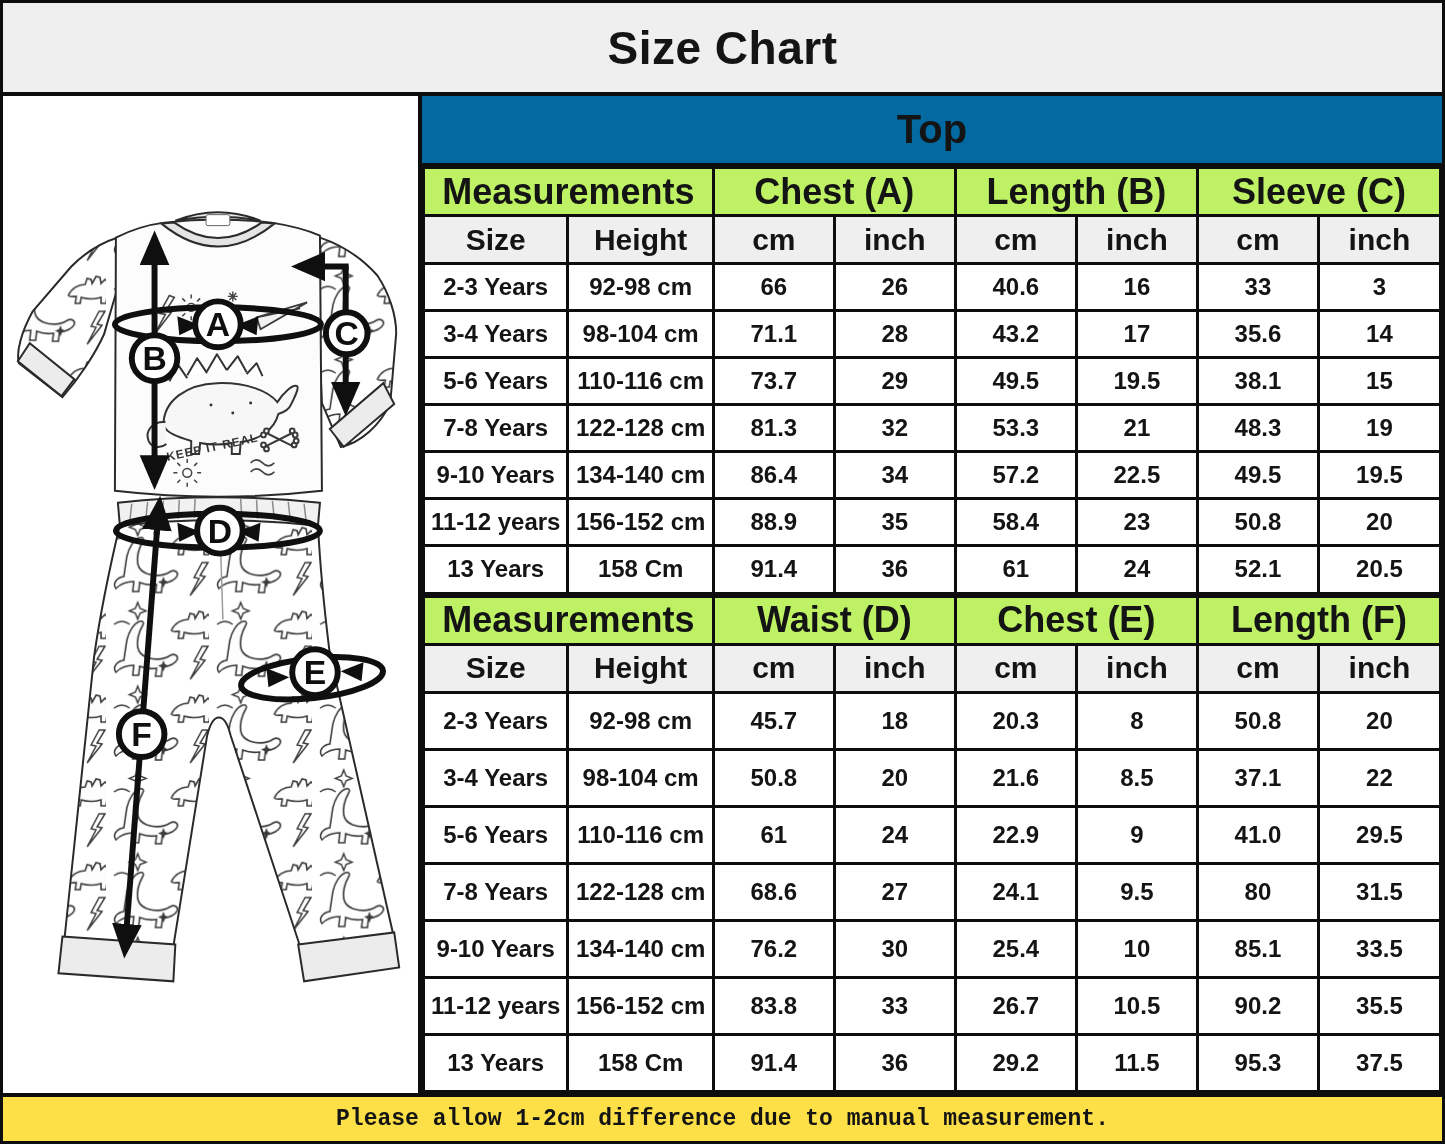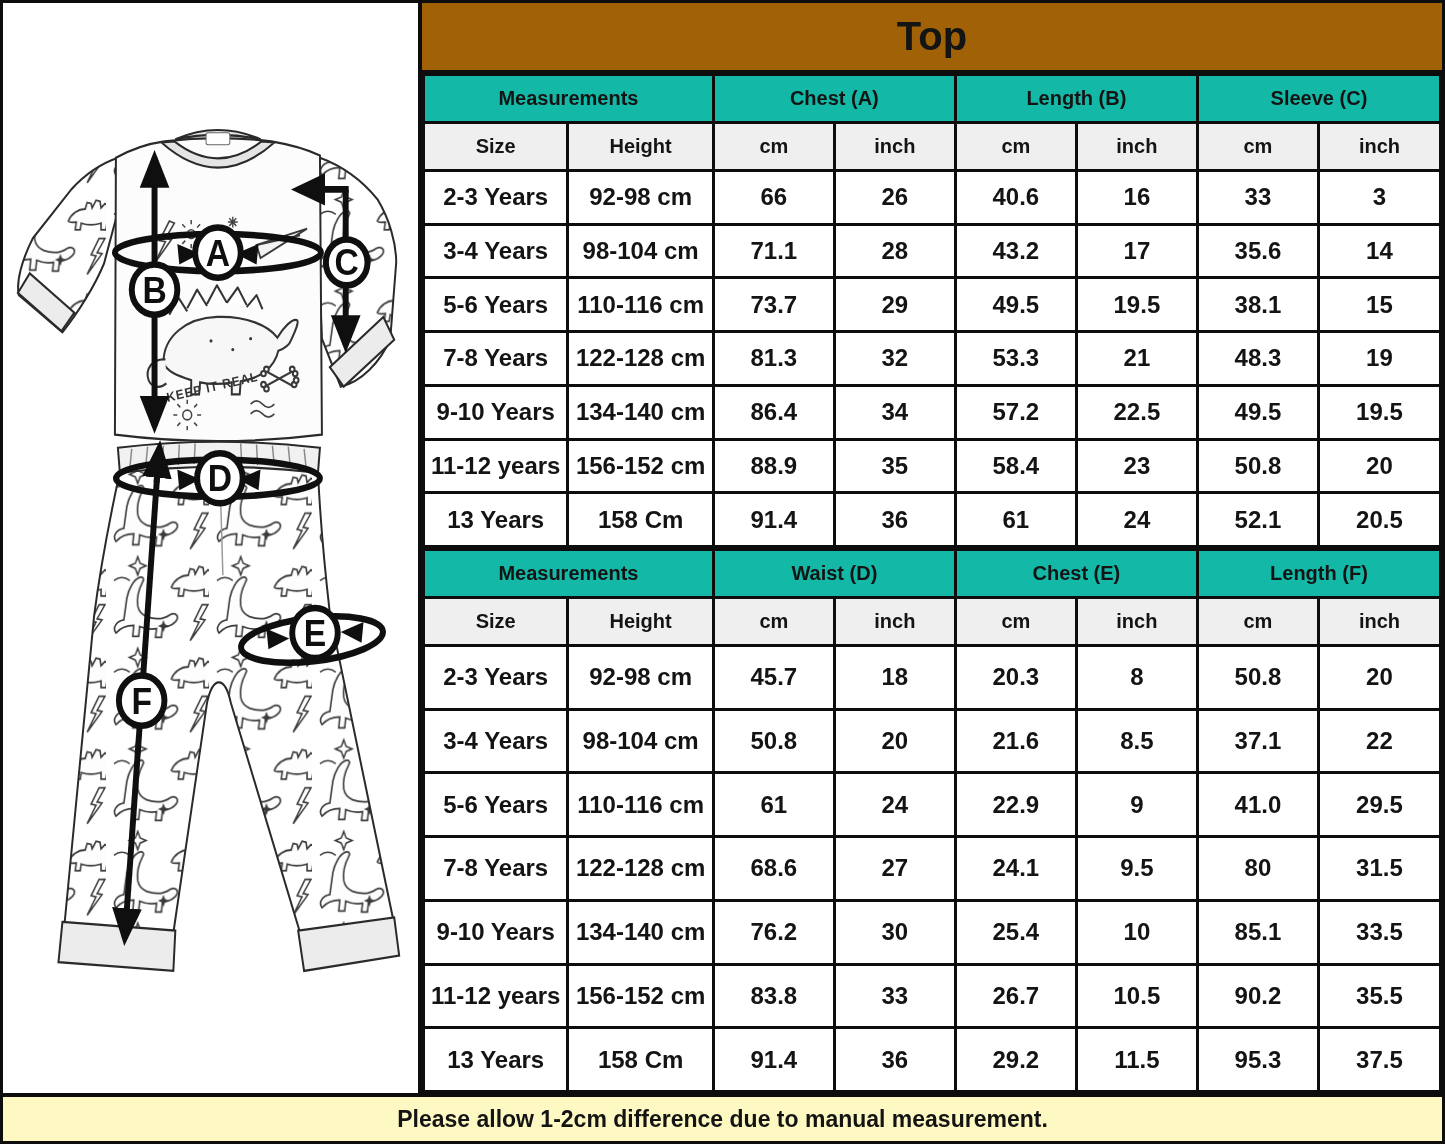--- a/index.html
+++ b/index.html
@@ -27,53 +27,55 @@
     width:419px; flex:0 0 auto;
     border-right:4px solid #0d0d0d;
     background:#ffffff;
     position:relative; overflow:hidden;
   }
   .diagram-panel svg { display:block; width:100%; height:100%; }
   .tables-col { flex:1 1 auto; display:flex; flex-direction:column; min-width:0; }
   .section { flex:1 1 0; display:flex; flex-direction:column; min-height:0; }
   .section-title {
     flex:0 0 auto; height:70px;
-    background:#a16207;
+    background:#0369a1;
     border-bottom:3px solid #0d0d0d;
     display:flex; align-items:center; justify-content:center;
     font-size:40px;
   }
   table.size-table {
     flex:1 1 auto; width:100%;
     border-collapse:collapse; table-layout:fixed;
   }
   table.size-table th, table.size-table td {
     border:3px solid #0d0d0d;
     text-align:center; vertical-align:middle;
     font-weight:bold; padding:0 2px;
     overflow:hidden; white-space:nowrap;
   }
   tr.group-row    { height:48px; }
-  tr.group-row th { background:#14b8a6; font-size:20px; }
+  tr.group-row th { background:#bef264; font-size:36px; }
   tr.sub-row      { height:48px; }
-  tr.sub-row th   { background:#efefef; font-size:20px; }
+  tr.sub-row th   { background:#efefef; font-size:30px; }
   tbody.data-body td { background:#ffffff; font-size:24px; height:45px; }
   .footer {
     flex:0 0 auto; height:48px;
-    background:#fef9c3;
+    background:#fde047;
     border-top:4px solid #0d0d0d;
     display:flex; align-items:center; justify-content:center;
     font-size:23px;
+    font-family:Liberation Mono, monospace;
   }
 </style>
 </head>
 <body>
 
 <div class="page">
 
+  <div class="title-bar">Size Chart</div>
 
   <div class="main">
 
     <div class="diagram-panel">
       <svg viewBox="0 0 419 1000" preserveAspectRatio="none">
         <defs>
           <marker id="ah" markerWidth="6.5" markerHeight="6" refX="4.6" refY="2.5" orient="auto">
             <path d="M0,0 L5.8,2.5 L0,5 Z" fill="#0f0f0f"></path>
           </marker>
           <pattern id="dino" patternUnits="userSpaceOnUse" width="104" height="84">

